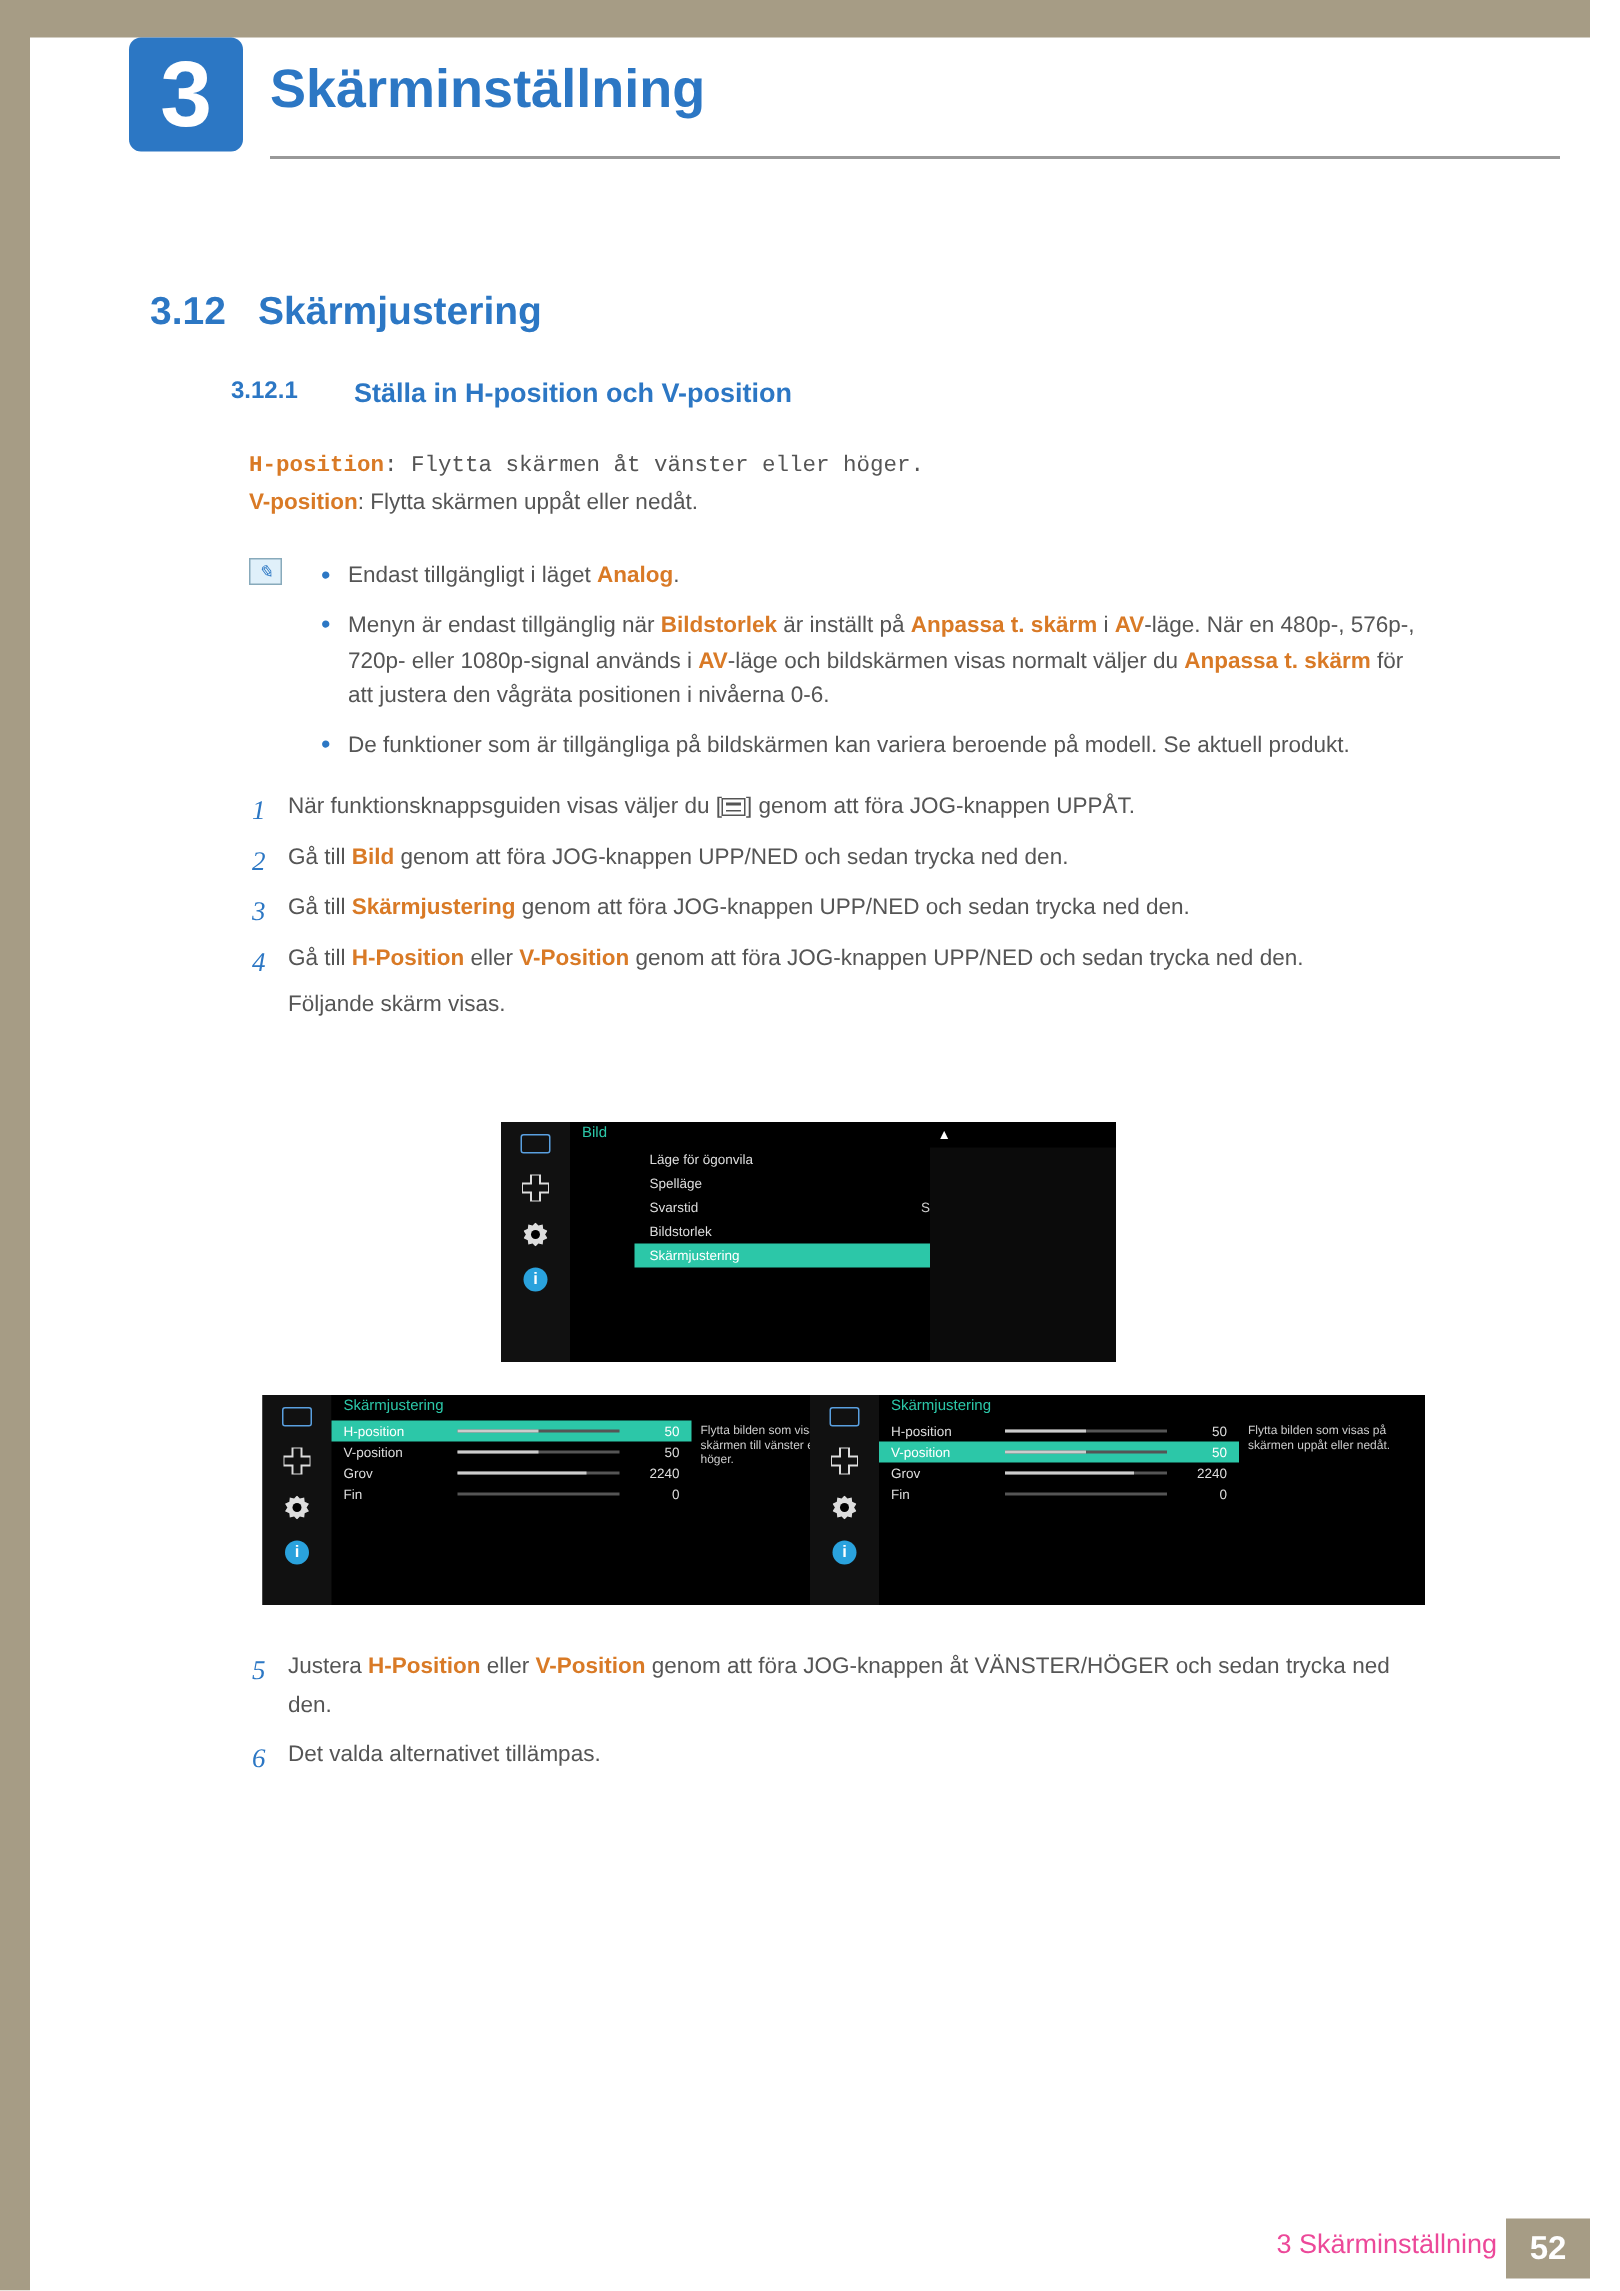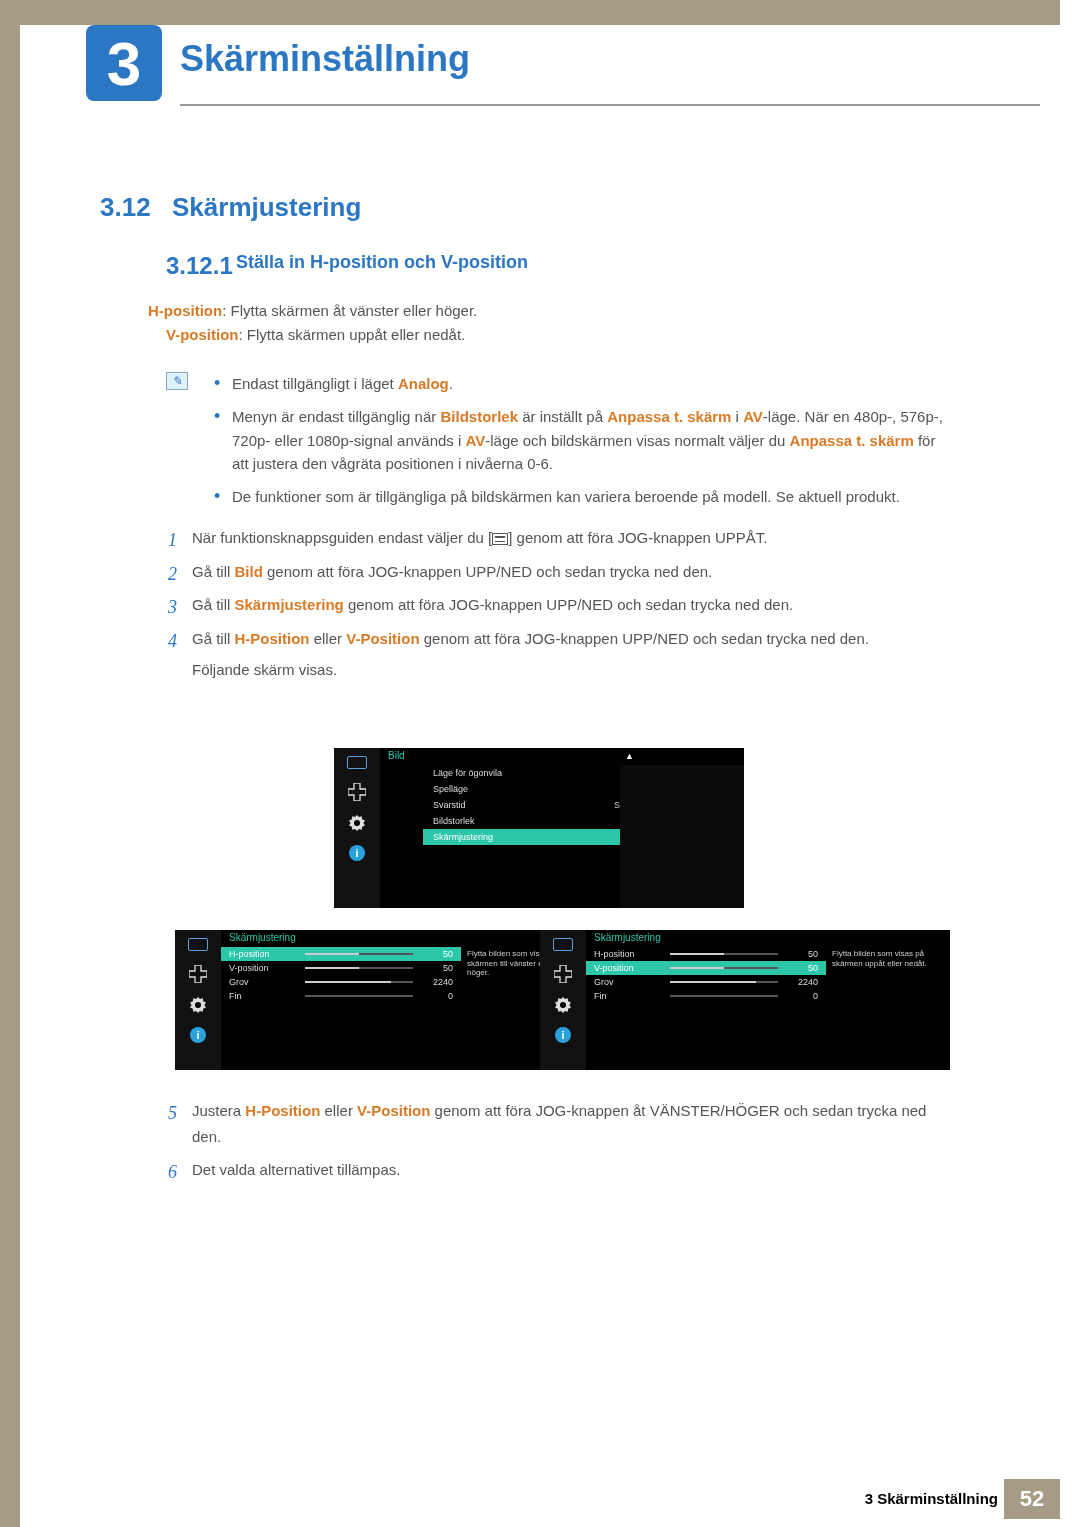--- a/index.html
+++ b/index.html
@@ -11,25 +11,25 @@
     position: absolute; top: 25px; left: 86px; width: 76px; height: 76px;
     background: #2c77c4; color: #fff; font-size: 62px; font-weight: bold;
     display: flex; align-items: center; justify-content: center; border-radius: 8px;
   }
   .chapter-title {
     position: absolute; top: 38px; left: 180px; font-size: 36px; font-weight: bold; color: #2c77c4;
   }
   .header-underline { position: absolute; top: 104px; left: 180px; width: 860px; height: 2px; background: #999; }
   .sec-num { position: absolute; top: 192px; left: 100px; font-size: 26px; font-weight: bold; color: #2c77c4; text-align: center; }
   .sec-ttl { position: absolute; top: 192px; left: 172px; font-size: 26px; font-weight: bold; color: #2c77c4; }
-  .subsec-num { position: absolute; top: 252px; left: 166px; font-size: 24px; font-weight: bold; color: #2c77c4; }
+  .subsec-num { position: absolute; top: 252px; left: 154px; font-size: 16px; font-weight: bold; color: #2c77c4; }
   .subsec-ttl { position: absolute; top: 252px; left: 236px; font-size: 18px; font-weight: bold; color: #2c77c4; }
   .body-text { font-size: 15px; color: #555; line-height: 1.5; }
   .inline-bold { font-weight: bold; color: #d97a26; }
-  .p-hpos { position: absolute; top: 300px; left: 148px; width: 800px; }
+  .p-hpos { position: absolute; top: 300px; left: 166px; width: 800px; font-family: Liberation Mono, monospace; }
   .p-vpos { position: absolute; top: 324px; left: 166px; width: 800px; }
   .note-icon {
     position: absolute; top: 372px; left: 166px; width: 22px; height: 18px;
     background: #e0f0fa; border: 1px solid #8ab; display: flex; align-items: center; justify-content: center;
     font-size: 12px; color: #2c77c4; font-style: italic;
   }
   .note-list { position: absolute; top: 372px; left: 214px; width: 740px; }
   .note-list li { list-style: none; position: relative; padding-left: 18px; margin-bottom: 10px; font-size: 15px; color: #555; line-height: 1.55; }
   .note-list li::before { content: "•"; position: absolute; left: 0; color: #2c77c4; font-size: 18px; line-height: 1; top: 2px; }
   .steps { position: absolute; top: 525px; left: 168px; width: 790px; }
@@ -66,21 +66,21 @@
   .osd-row2 { display: flex; align-items: center; padding: 2px 8px; font-size: 9px; color: #ddd; gap: 4px; }
   .osd-row2.sel { background: #2cc7a8; color: #fff; }
   .osd-row2 .lbl { width: 64px; }
   .slider { flex: 1; height: 2px; background: #555; position: relative; margin: 0 8px; }
   .slider .fill { position: absolute; left: 0; top: 0; bottom: 0; background: #ccc; }
   .osd-row2 .num { width: 28px; text-align: right; }
   .tip-box { position: absolute; left: 286px; top: 17px; width: 120px; font-size: 8px; color: #ccc; padding: 2px 6px; line-height: 1.2; }
 
   .steps2 { position: absolute; top: 1098px; left: 168px; width: 790px; }
 
-  .footer-label { position: absolute; bottom: 20px; right: 82px; font-size: 15px; font-weight: bold; color: #000000; }
+  .footer-label { position: absolute; bottom: 20px; right: 82px; font-size: 18px; font-weight: normal; color: #ec4899; }
   .footer-page {
     position: absolute; bottom: 8px; right: 20px; width: 56px; height: 40px;
     background: #a69c85; color: #fff; display: flex; align-items: center; justify-content: center;
     font-size: 22px; font-weight: bold;
   }
 </style>
 </head>
 <body>
 
 <div class="page">
@@ -111,21 +111,21 @@
     </li>
     <li>
       <span>Menyn är endast tillgänglig när </span><span class="inline-bold">Bildstorlek</span><span> är inställt på </span><span class="inline-bold">Anpassa t. skärm</span><span> i </span><span class="inline-bold">AV</span><span>-läge. När en 480p-, 576p-, 720p- eller 1080p-signal används i </span><span class="inline-bold">AV</span><span>-läge och bildskärmen visas normalt väljer du </span><span class="inline-bold">Anpassa t. skärm</span><span> för att justera den vågräta positionen i nivåerna 0-6.</span>
     </li>
     <li>De funktioner som är tillgängliga på bildskärmen kan variera beroende på modell. Se aktuell produkt.</li>
   </ul>
 
   <div class="steps">
     <div class="step">
       <span class="step-num">1</span>
-      <p class="step-p"><span>När funktionsknappsguiden endast väljer du [</span><span class="menu-glyph"></span><span>] genom att föra JOG-knappen UPPÅT.</span></p>
+      <p class="step-p"><span>När funktionsknappsguiden visas väljer du [</span><span class="menu-glyph"></span><span>] genom att föra JOG-knappen UPPÅT.</span></p>
     </div>
     <div class="step">
       <span class="step-num">2</span>
       <p class="step-p"><span>Gå till </span><span class="inline-bold">Bild</span><span> genom att föra JOG-knappen UPP/NED och sedan trycka ned den.</span></p>
     </div>
     <div class="step">
       <span class="step-num">3</span>
       <p class="step-p"><span>Gå till </span><span class="inline-bold">Skärmjustering</span><span> genom att föra JOG-knappen UPP/NED och sedan trycka ned den.</span></p>
     </div>
     <div class="step">

